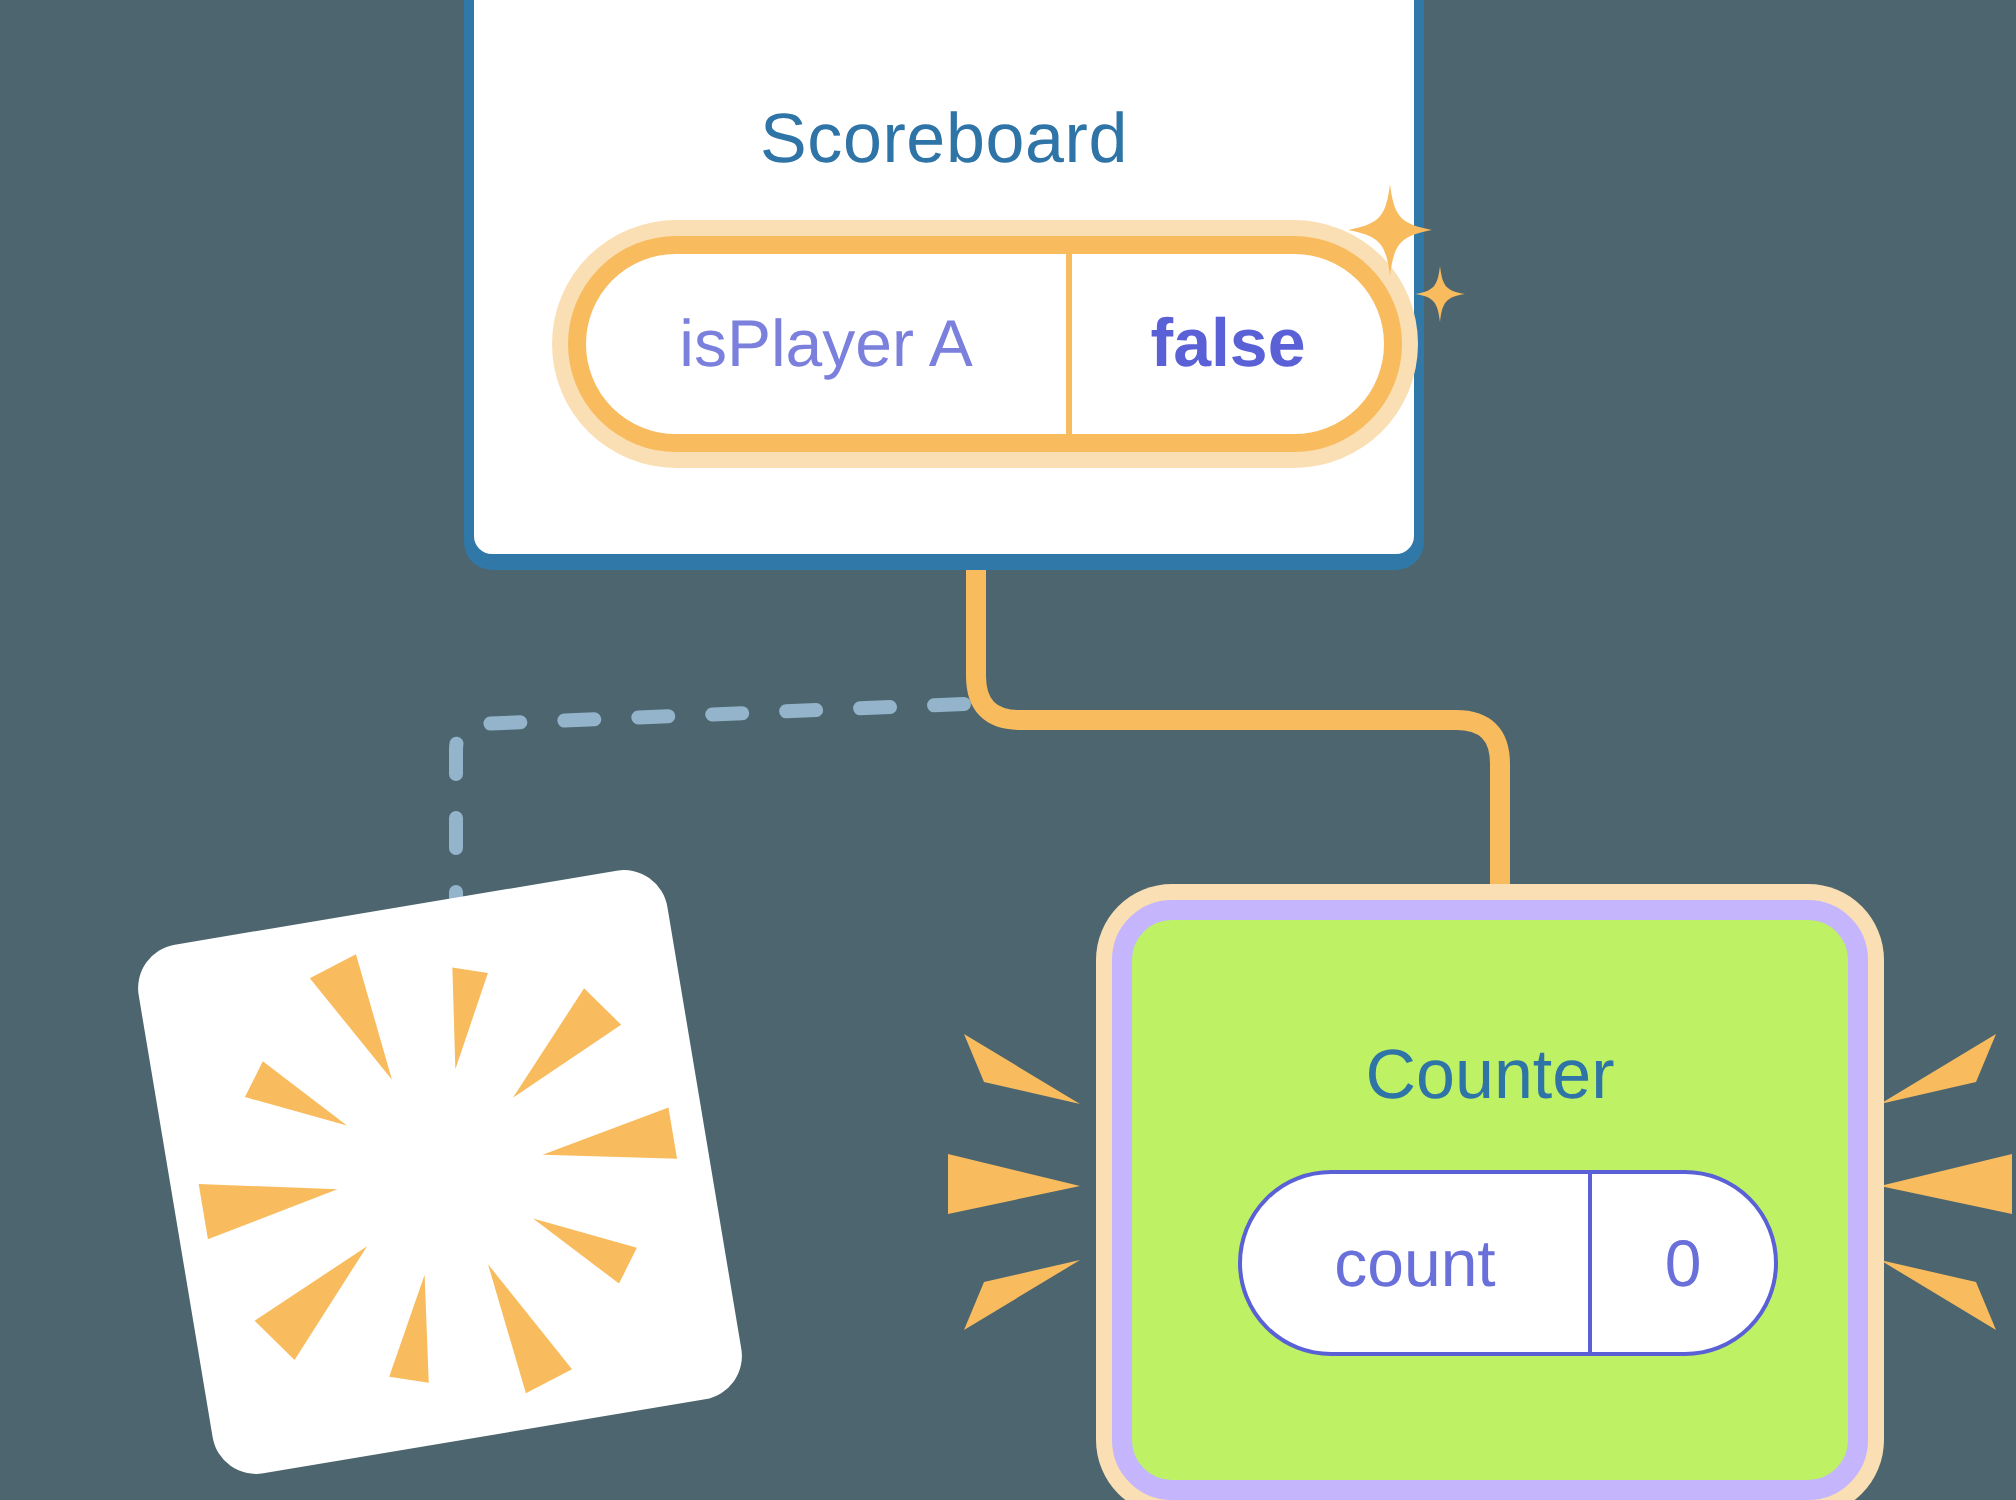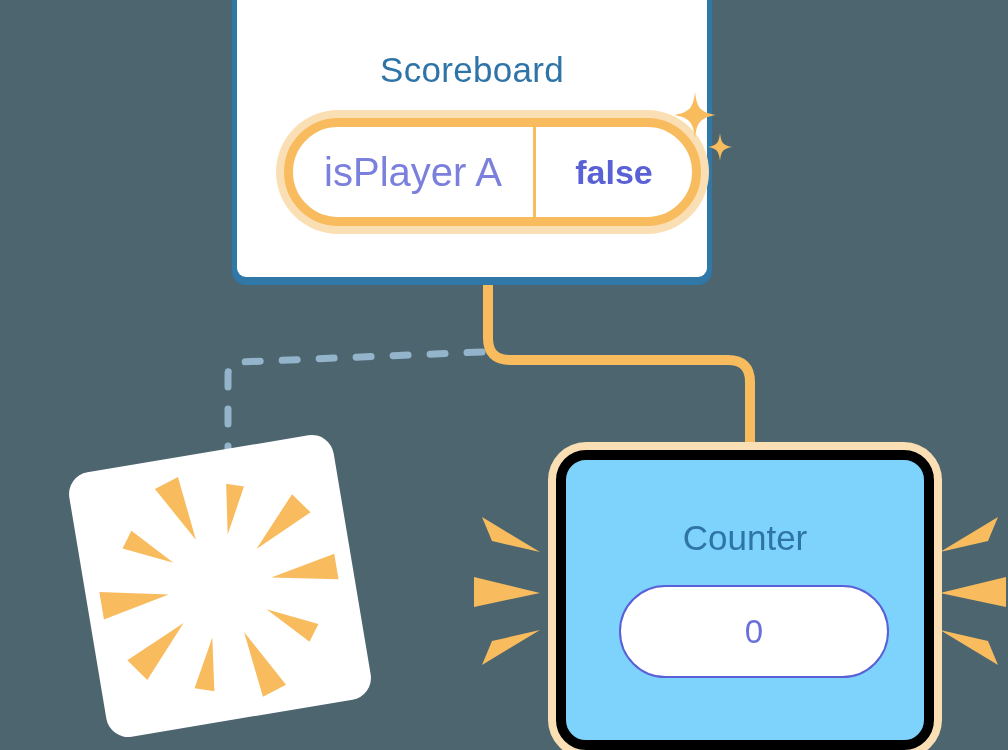--- a/index.html
+++ b/index.html
@@ -50,22 +50,22 @@
     margin-top: 50px;
   }
 
   
   #counter-card {
     left: 556px;
     top: 450px;
     width: 378px;
     height: 300px;
     border-radius: 30px;
-    background: #7dd3fc;
-    border: 10px solid #000000;
+    background: #bef264;
+    border: 10px solid #c4b5fd;
     box-shadow: 0 0 0 8px #fbdfb4;
   }
   #counter-card .card-title {
     text-align: center;
     color: #2f74a7;
     font-size: 35px;
     margin-top: 58px;
   }
 
   
@@ -106,21 +106,21 @@
     top: 118px;
     width: 417px;
     height: 108px;
     border-radius: 54px;
     border: 9px solid #f8bc5f;
     box-shadow: 0 0 0 8px #fbdfb4;
   }
   #scoreboard-pill .pill-key {
     flex: 0 0 243px;
     color: #7c80dd;
-    font-size: 40px;
+    font-size: 33px;
     font-weight: 400;
     border-right: 3px solid #f8bc5f;
   }
   #scoreboard-pill .pill-val {
     flex: 1 1 auto;
     color: #5a60d6;
     font-size: 34px;
     font-weight: 700;
   }
 
@@ -245,17 +245,18 @@
       <path d="M 0 57 L 58 22 L 48 46 Z"></path>
       <path d="M 0 98 L 66 82 L 66 112 Z"></path>
       <path d="M 0 135 L 58 170 L 48 146 Z"></path>
     </g>
   </svg>
 
   <div class="card" id="counter-card">
     <div class="card-title">Counter</div>
 
     <div class="pill" id="counter-pill">
+      <div class="pill-key">count</div>
       <div class="pill-val">0</div>
     </div>
   </div>
 
 </div>
 
 </body></html>

